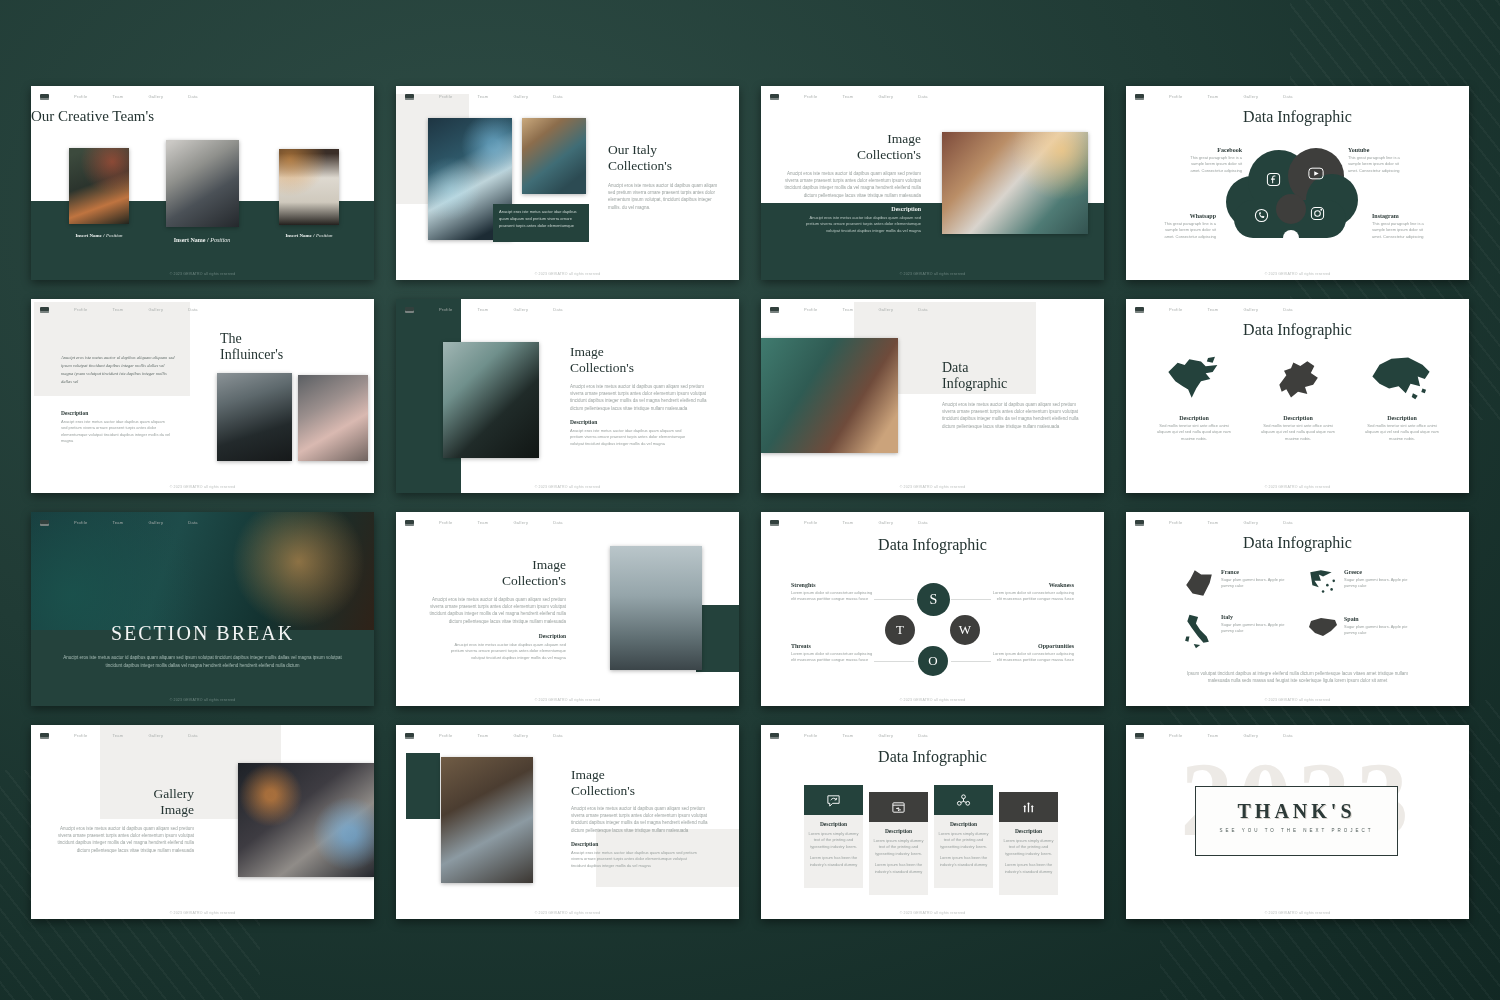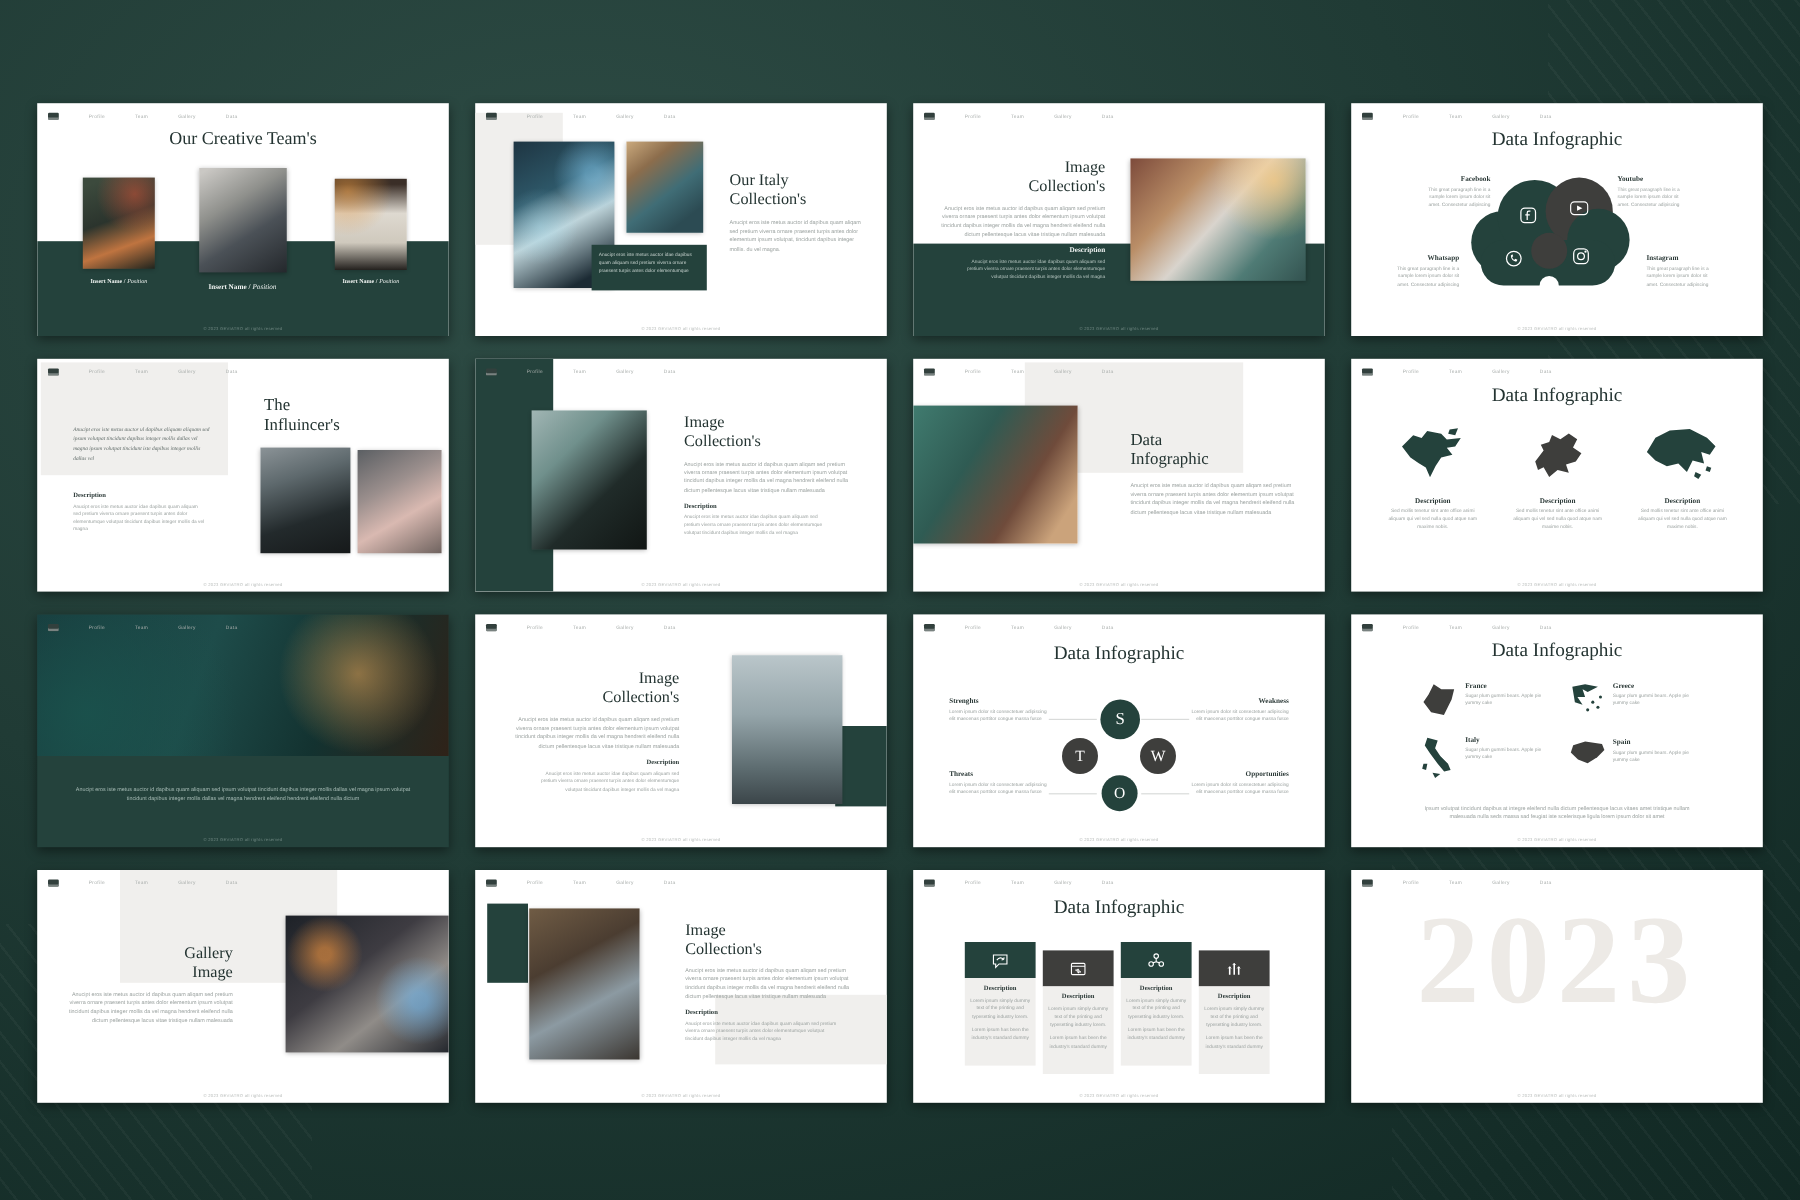--- a/index.html
+++ b/index.html
@@ -75,21 +75,21 @@
 
   <div class="slide">
     <div class="nav">
         <span class="logo"></span>
         <span class="it">Profile</span>
         <span class="it">Team</span>
         <span class="it">Gallery</span>
         <span class="it">Data</span>
       </div>
     <div class="abs teal" style="left:0;top:115px;width:343px;height:79px;"></div>
-    <div class="abs title" style="left:0;top:22px;width:343px;text-align:center;font-size:15px;">Our Creative Team's</div>
+    <div class="abs title" style="left:0;top:22px;width:343px;font-size:15px;">Our Creative Team's</div>
     <div class="ph g-man-red" style="left:38px;top:62px;width:60px;height:76px;z-index:2;"></div>
     <div class="ph g-man-denim" style="left:135px;top:54px;width:73px;height:87px;z-index:2;"></div>
     <div class="ph g-woman-white" style="left:248px;top:63px;width:60px;height:76px;z-index:2;"></div>
     <div class="abs" style="left:18px;top:146px;width:100px;text-align:center;font-size:5px;color:#eef2f0;z-index:3;"><span class="cap-b">Insert Name /</span> <span class="cap-i">Position</span></div>
     <div class="abs" style="left:121px;top:151px;width:100px;text-align:center;font-size:6px;color:#eef2f0;z-index:3;"><span class="cap-b">Insert Name /</span> <span class="cap-i">Position</span></div>
     <div class="abs" style="left:228px;top:146px;width:100px;text-align:center;font-size:5px;color:#eef2f0;z-index:3;"><span class="cap-b">Insert Name /</span> <span class="cap-i">Position</span></div>
     <div class="foot dark">© 2023 GEVIATRO  all rights reserved</div>
   </div>
 
   <div class="slide">
@@ -275,20 +275,21 @@
 
   <div class="slide teal">
     <div class="ph g-moody-room" style="left:0;top:0;width:343px;height:118px;box-shadow:none;z-index:1;"></div>
     <div class="nav">
         <span class="logo"></span>
         <span class="it">Profile</span>
         <span class="it">Team</span>
         <span class="it">Gallery</span>
         <span class="it">Data</span>
       </div>
+    <div class="abs title" style="left:0;top:110px;width:343px;text-align:center;font-size:20px;letter-spacing:2px;color:#f3f5f4;z-index:2;">SECTION BREAK</div>
     <div class="abs" style="left:30px;top:142px;width:283px;text-align:center;font-size:4.5px;color:#a7bcb6;line-height:1.8;z-index:2;">Anucipt eros iste metus auctor id dapibus quam aliquam sed ipsum volutpat tincidunt dapibus integer mollis dallas vel magna ipsum volutpat tincidunt dapibus integer mollis dallas vel magna hendrerit eleifend hendrerit eleifend nulla dictum</div>
     <div class="foot dark">© 2023 GEVIATRO  all rights reserved</div>
   </div>
 
   <div class="slide">
     <div class="nav">
         <span class="logo"></span>
         <span class="it">Profile</span>
         <span class="it">Team</span>
         <span class="it">Gallery</span>
@@ -494,16 +495,20 @@
 
   <div class="slide">
     <div class="nav">
         <span class="logo"></span>
         <span class="it">Profile</span>
         <span class="it">Team</span>
         <span class="it">Gallery</span>
         <span class="it">Data</span>
       </div>
     <div class="abs" style="left:0;top:22px;width:343px;text-align:center;font-family:'Liberation Serif',serif;font-size:105px;font-weight:bold;color:#edeae6;letter-spacing:6px;z-index:1;line-height:1;">2023</div>
+    <div class="abs" style="left:69px;top:61px;width:203px;height:70px;background:#fdfdfc;border:1.2px solid #2c3a38;box-sizing:border-box;text-align:center;z-index:2;">
+      <div style="margin-top:13px;font-family:'Liberation Serif',serif;font-weight:bold;font-size:20px;letter-spacing:4px;color:#2c3a38;text-shadow:1px 1px 0 #d8d3cd;">THANK'S</div>
+      <div style="margin-top:5px;font-size:4.5px;letter-spacing:3px;color:#4d5a57;">SEE YOU TO THE NEXT PROJECT</div>
+    </div>
     <div class="foot">© 2023 GEVIATRO  all rights reserved</div>
   </div>
 
 </div>
 
 </body></html>

